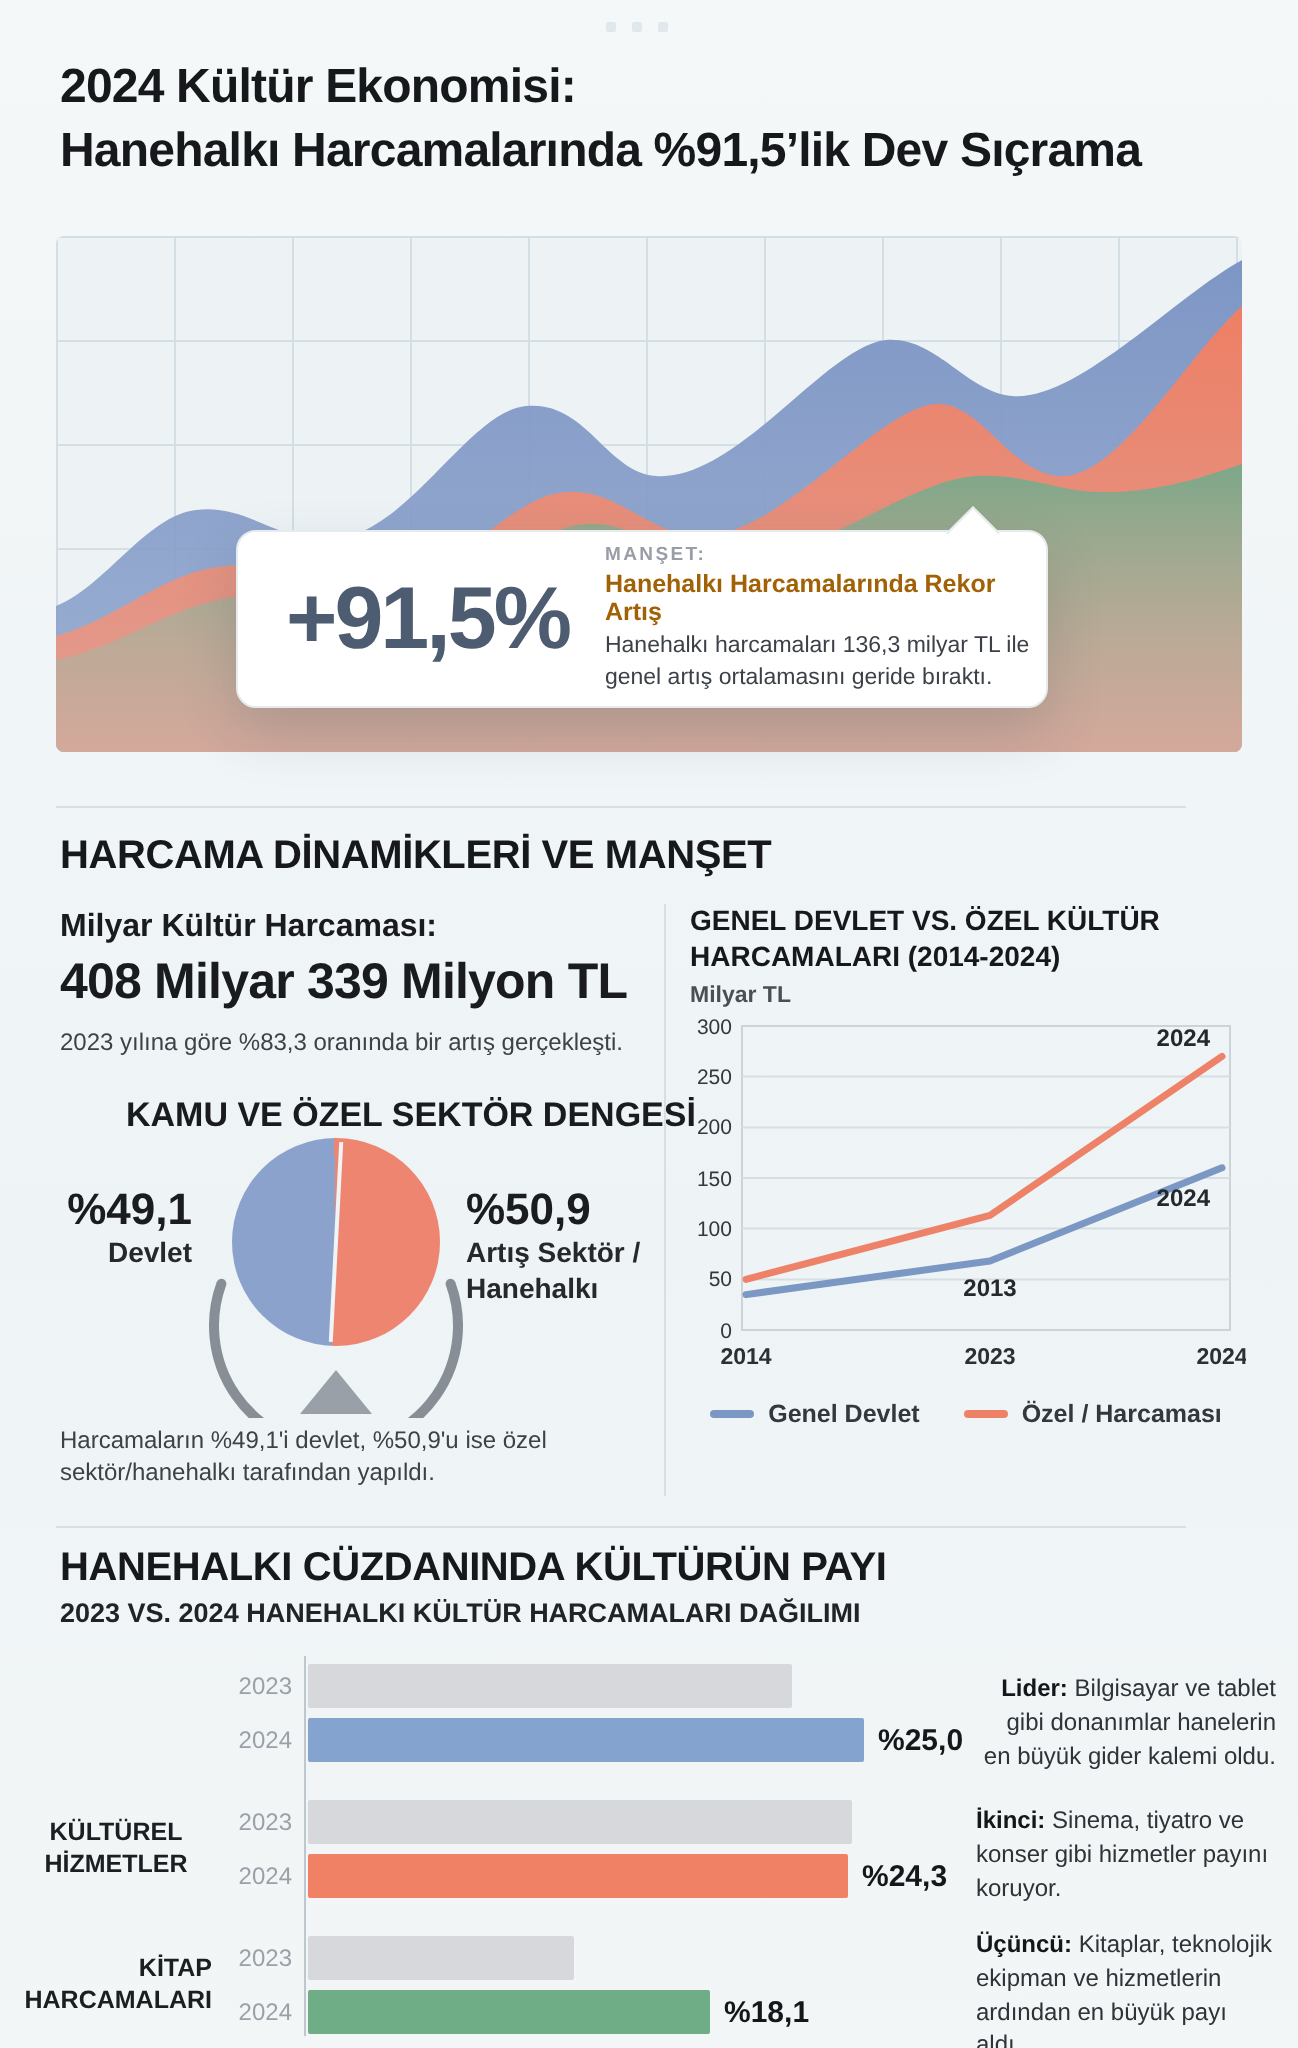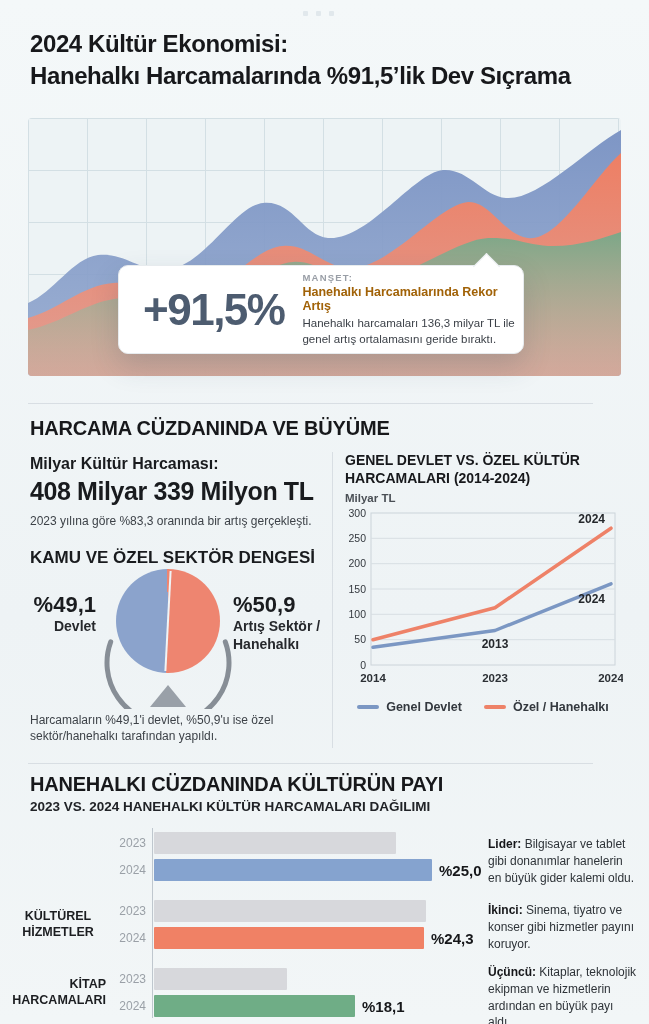--- a/index.html
+++ b/index.html
@@ -26,21 +26,21 @@
     position:absolute;width:18px;height:18px;background:#fff;top:-9px;left:358px;
     transform:rotate(45deg);border-left:1px solid #e7ebee;border-top:1px solid #e7ebee;
   }
   .big-pct{font-size:44px;font-weight:900;letter-spacing:-1.5px;color:#4d5c70;margin-left:24px;}
   .kicker{font-size:9.5px;font-weight:700;letter-spacing:1.2px;color:#999ea6;}
   .co-head{font-size:12.5px;font-weight:800;color:#a16207;margin-top:2px;}
   .co-body{font-size:11.5px;color:#3c4148;line-height:1.38;margin-top:3px;}
   .label-16{font-size:16px;font-weight:800;}
   .big-num{font-size:25px;font-weight:900;letter-spacing:-0.4px;}
   .note-12{font-size:12px;color:#3d4248;}
-  .sub-title{font-size:17px;font-weight:800;}
+  .sub-title{font-size:17px;font-weight:800;margin-left:33px;}
   .pct-label{font-size:22px;font-weight:800;color:#1a1c1f;}
   .pct-sub{font-size:14px;font-weight:700;color:#26282c;line-height:1.25;}
   .pie-circle{width:104px;height:104px;border-radius:50%;position:absolute;}
   .pie-split{position:absolute;width:2px;height:100px;background:#f0f4f6;left:51px;top:2px;transform:rotate(3deg);}
   .lc-title{font-size:14px;font-weight:800;line-height:1.28;color:#17181b;}
   .lc-ylab{font-size:11.5px;font-weight:700;color:#4a4f55;}
   .legend{display:flex;justify-content:center;gap:22px;align-items:center;}
   .legend .dash{width:22px;height:4px;border-radius:2px;display:inline-block;margin-right:7px;}
   .legend .item{display:flex;align-items:center;font-size:12.5px;font-weight:700;color:#33383e;}
   .bar-cat{font-size:12.5px;font-weight:800;text-align:right;line-height:1.3;color:#1c1e21;}
@@ -96,21 +96,21 @@
     <div class="big-pct">+91,5%</div>
     <div style="margin-left:18px;width:238px;">
       <div class="kicker">MANŞET:</div>
       <div class="co-head">Hanehalkı Harcamalarında Rekor Artış</div>
       <div class="co-body">Hanehalkı harcamaları 136,3 milyar TL ile genel artış ortalamasını geride bıraktı.</div>
     </div>
   </div>
 
   <div class="abs divider" style="left:28px;top:403px;width:565px;"></div>
 
-  <div class="abs sec-title" style="left:30px;top:417px;">HARCAMA CÜZDANINDA VE BÜYÜME</div>
+  <div class="abs sec-title" style="left:30px;top:417px;">HARCAMA DİNAMİKLERİ VE MANŞET</div>
 
   <div class="abs label-16" style="left:30px;top:455px;">Milyar Kültür Harcaması:</div>
   <div class="abs big-num" style="left:30px;top:477px;">408 Milyar 339 Milyon TL</div>
   <div class="abs note-12" style="left:30px;top:514px;width:300px;">2023 yılına göre %83,3 oranında bir artış gerçekleşti.</div>
 
   <div class="abs sub-title" style="left:30px;top:548px;">KAMU VE ÖZEL SEKTÖR DENGESİ</div>
 
   <div class="abs" style="left:93px;top:564px;width:150px;height:145px;">
     <svg class="abs" style="left:0;top:0;" width="150" height="145" viewBox="0 0 150 145">
       <path d="M17.7,77.9 A61 61 0 1 0 132.3,77.9" fill="none" stroke="#878e96" stroke-width="5" stroke-linecap="round"></path>
@@ -173,21 +173,21 @@
     </svg>
   </div>
 
   <div class="abs legend" style="left:345px;top:700px;width:276px;">
     <span class="item">
       <span class="dash" style="background:#7b97c3;"></span>
       <span>Genel Devlet</span>
     </span>
     <span class="item">
       <span class="dash" style="background:#ee8268;"></span>
-      <span>Özel / Hanehalkı</span>
+      <span>Özel / Harcaması</span>
     </span>
   </div>
 
   <div class="abs divider" style="left:28px;top:763px;width:565px;"></div>
 
   <div class="abs sec-title" style="left:30px;top:773px;">HANEHALKI CÜZDANINDA KÜLTÜRÜN PAYI</div>
   <div class="abs" style="left:30px;top:799px;font-size:13.5px;font-weight:800;color:#212327;">2023 VS. 2024 HANEHALKI KÜLTÜR HARCAMALARI DAĞILIMI</div>
 
   <div class="abs" style="left:152px;top:828px;width:1px;height:190px;background:#bfc7ce;"></div>
 
@@ -222,21 +222,21 @@
     <span style="width:8px;"></span>
     <span class="bar" style="background: rgb(215, 216, 220); width: 133px;"></span>
   </div>
   <div class="abs" style="left:112px;top:995px;display:flex;align-items:center;">
     <span class="bar-year">2024</span>
     <span style="width:8px;"></span>
     <span class="bar" style="background: rgb(111, 173, 134); width: 201px;"></span>
     <span class="bar-val">%18,1</span>
   </div>
 
-  <div class="abs bnote" style="left:488px;top:836px;width:150px;">
+  <div class="abs bnote" style="left:488px;top:836px;width:150px;text-align:right;">
     <b>Lider:</b><span> Bilgisayar ve tablet gibi donanımlar hanelerin en büyük gider kalemi oldu.</span>
   </div>
   <div class="abs bnote" style="left:488px;top:902px;width:150px;">
     <b>İkinci:</b><span> Sinema, tiyatro ve konser gibi hizmetler payını koruyor.</span>
   </div>
   <div class="abs bnote" style="left:488px;top:964px;width:150px;">
     <b>Üçüncü:</b><span> Kitaplar, teknolojik ekipman ve hizmetlerin ardından en büyük payı aldı.</span>
   </div>
 
 </div>

